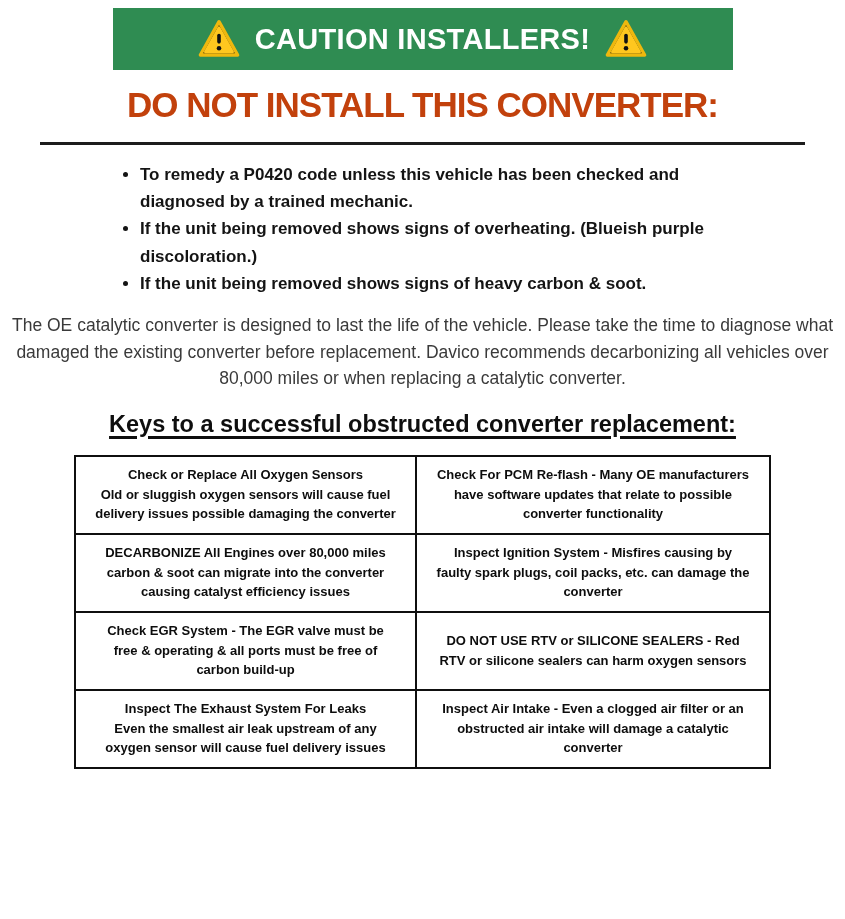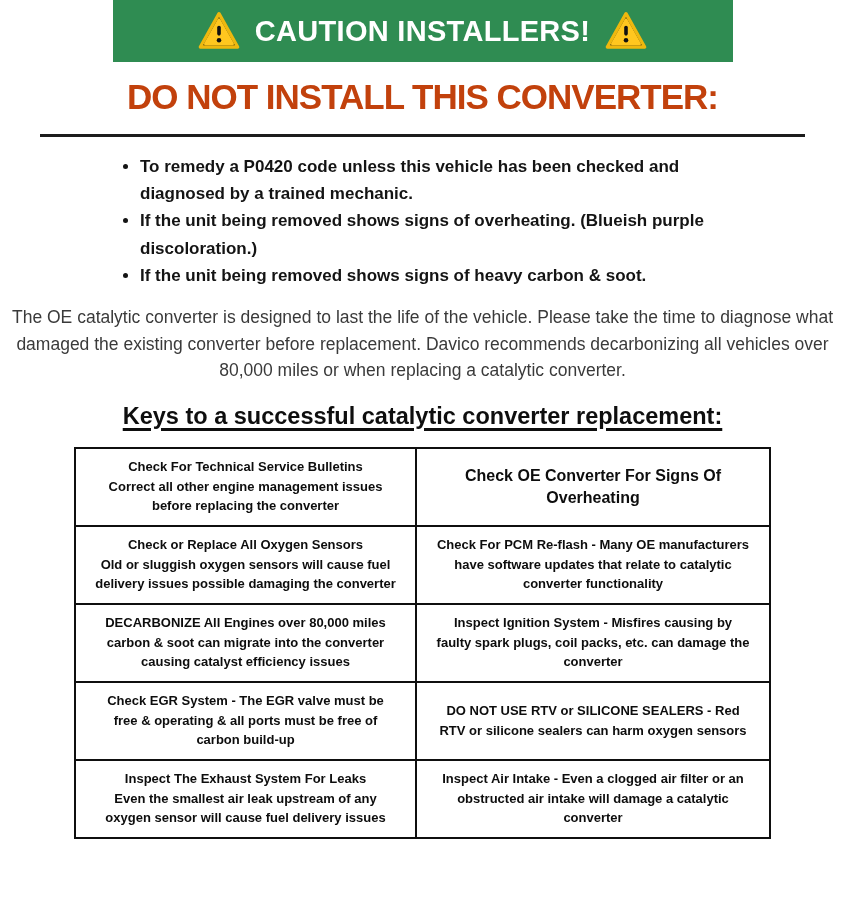--- a/index.html
+++ b/index.html
@@ -10,21 +10,21 @@
     font-family: "Liberation Sans", sans-serif;
     color: #111111;
     overflow: hidden;
   }
   .page { width: 845px; height: 919px; background: #ffffff; }
 
   
   .banner {
     width: 620px;
     height: 62px;
-    margin: 0 auto;
+    margin: 8px auto;
     background: #2f8c52;
     display: flex;
     align-items: center;
     justify-content: center;
     gap: 14px;
   }
   .banner-text {
     color: #ffffff;
     font-size: 29px;
     font-weight: 800;
@@ -135,33 +135,28 @@
   <hr class="divider">
 
   <ul class="bullet-list">
     <li>To remedy a P0420 code unless this vehicle has been checked and diagnosed by a trained mechanic.</li>
     <li>If the unit being removed shows signs of overheating. (Blueish purple discoloration.)</li>
     <li>If the unit being removed shows signs of heavy carbon &amp; soot.</li>
   </ul>
 
   <p class="intro">The OE catalytic converter is designed to last the life of the vehicle. Please take the time to diagnose what damaged the existing converter before replacement. Davico recommends decarbonizing all vehicles over 80,000 miles or when replacing a catalytic converter.</p>
 
-  <h2 class="keys-heading">Keys to a successful catalytic converter replacement:</h2>
+  <h2 class="keys-heading">Keys to a successful obstructed converter replacement:</h2>
 
   <table class="checklist">
     <tbody>
       <tr>
-        <td class="col-left">Check For Technical Service Bulletins
-Correct all other engine management issues before replacing the converter</td>
-        <td class="col-right cell-large">Check OE Converter For Signs Of Overheating</td>
-      </tr>
-      <tr>
         <td class="col-left">Check or Replace All Oxygen Sensors
 Old or sluggish oxygen sensors will cause fuel delivery issues possible damaging the converter</td>
-        <td class="col-right">Check For PCM Re-flash - Many OE manufacturers have software updates that relate to catalytic converter functionality</td>
+        <td class="col-right">Check For PCM Re-flash - Many OE manufacturers have software updates that relate to possible converter functionality</td>
       </tr>
       <tr>
         <td class="col-left">DECARBONIZE All Engines over 80,000 miles carbon &amp; soot can migrate into the converter causing catalyst efficiency issues</td>
         <td class="col-right">Inspect Ignition System - Misfires causing by faulty spark plugs, coil packs, etc. can damage the converter</td>
       </tr>
       <tr>
         <td class="col-left">Check EGR System - The EGR valve must be free &amp; operating &amp; all ports must be free of carbon build-up</td>
         <td class="col-right">DO NOT USE RTV or SILICONE SEALERS - Red RTV or silicone sealers can harm oxygen sensors</td>
       </tr>
       <tr>

